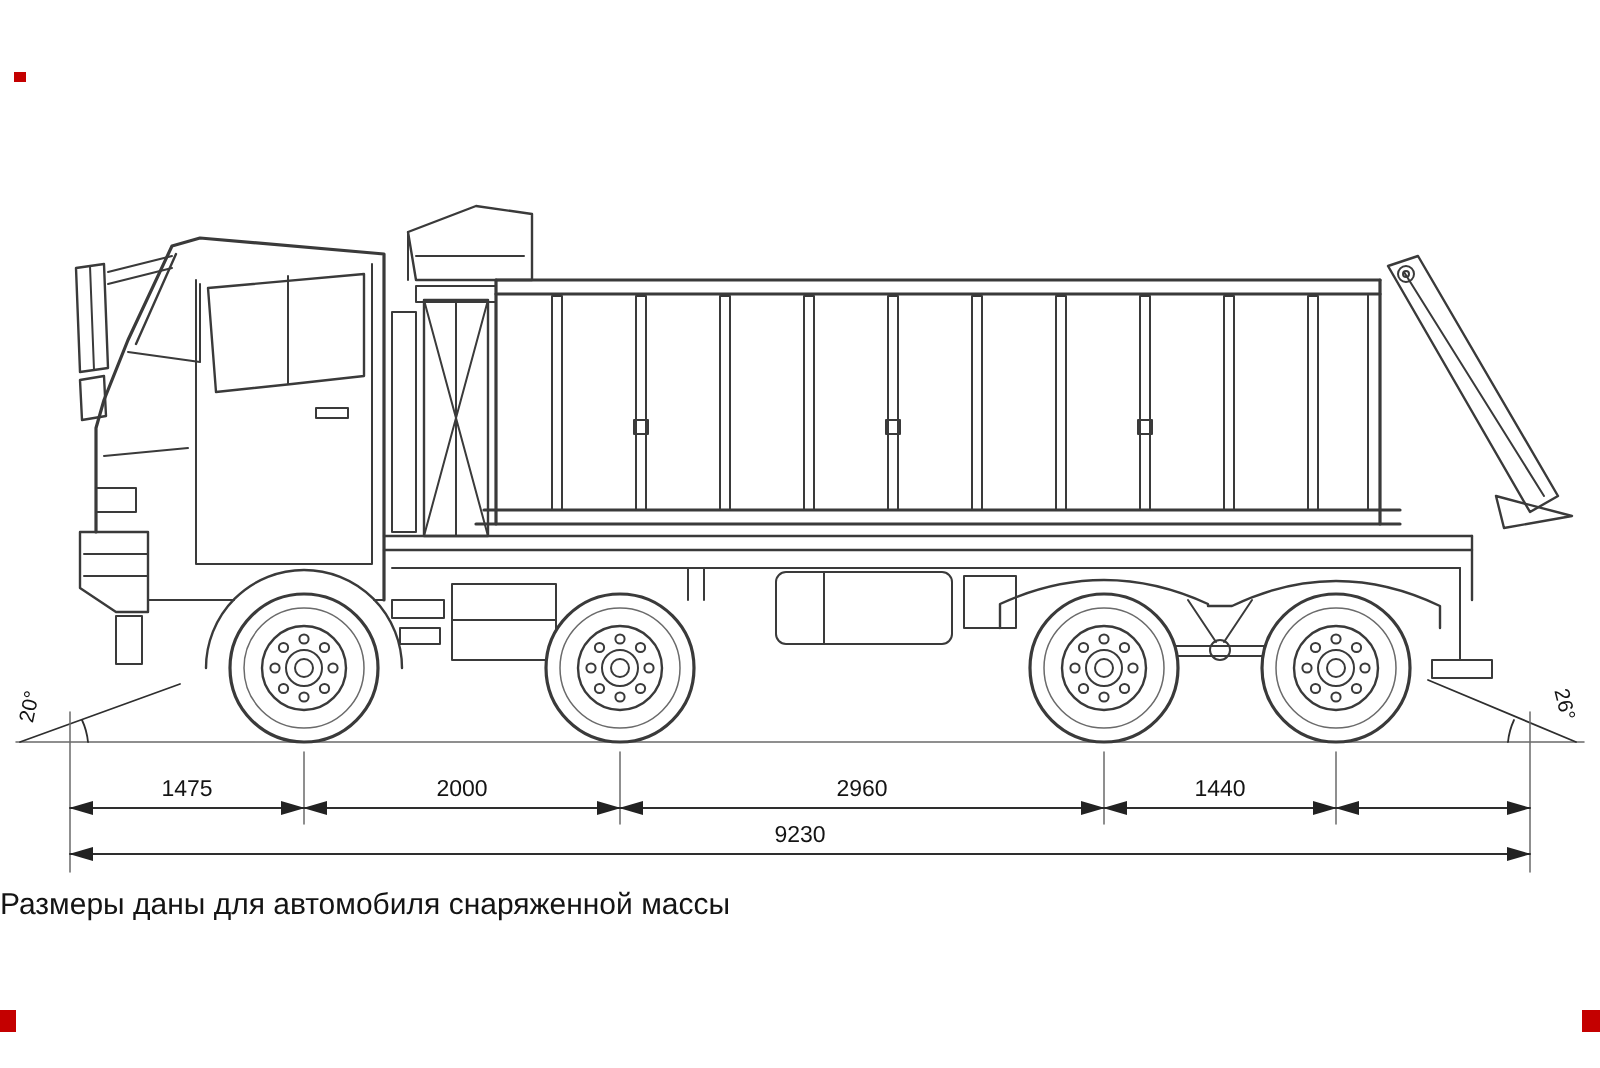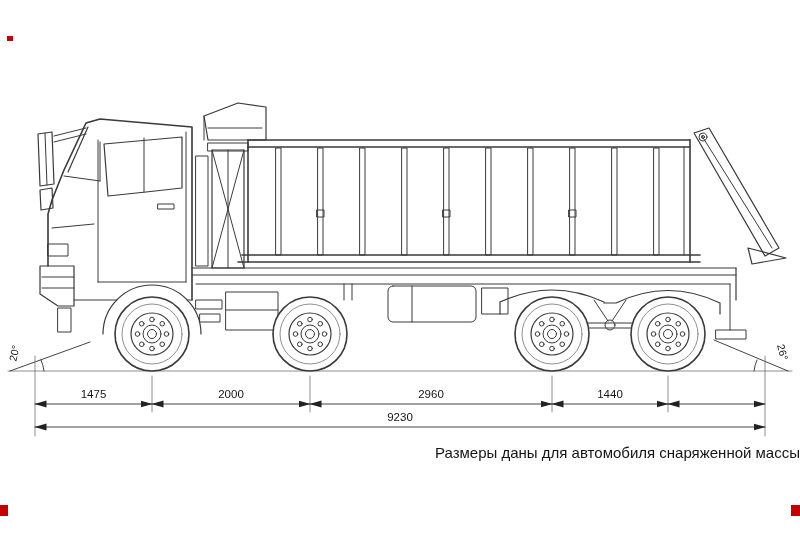--- a/index.html
+++ b/index.html
@@ -7,21 +7,21 @@
          font-family:"Liberation Sans","DejaVu Sans",sans-serif;}
   svg{position:absolute;left:0;top:0;stroke:#3a3a3a;fill:none;stroke-width:1;
       stroke-linecap:round;stroke-linejoin:round;}
   svg text{stroke:none;fill:#141414;font-family:"Liberation Sans","DejaVu Sans",sans-serif;}
   .thick{stroke-width:1.6;}
   .mid{stroke-width:1.2;}
   .thin{stroke:#6a6a6a;stroke-width:.75;}
   .dim{stroke:#2e2e2e;stroke-width:.9;}
   .dimtext{font-size:11.5px;}
   .angtext{font-size:10.5px;}
-  .caption{position:absolute;left:0;top:444px;width:800px;text-align:right;
+  .caption{position:absolute;left:0;top:444px;width:800px;text-align:left;
            font-size:15px;color:#141414;}
   .redmark{position:absolute;background:#c40000;}
 </style>
 </head>
 <body>
 
 <div class="stage">
 
   <svg width="800" height="534" viewBox="0 0 800 534">
     <defs>

